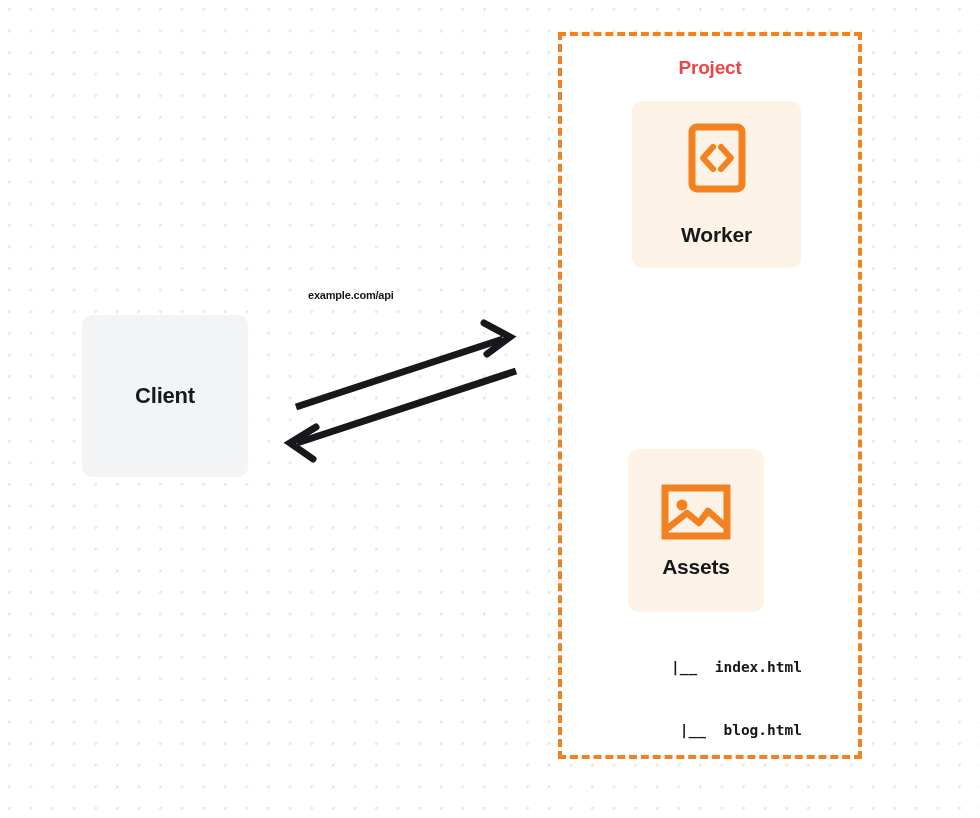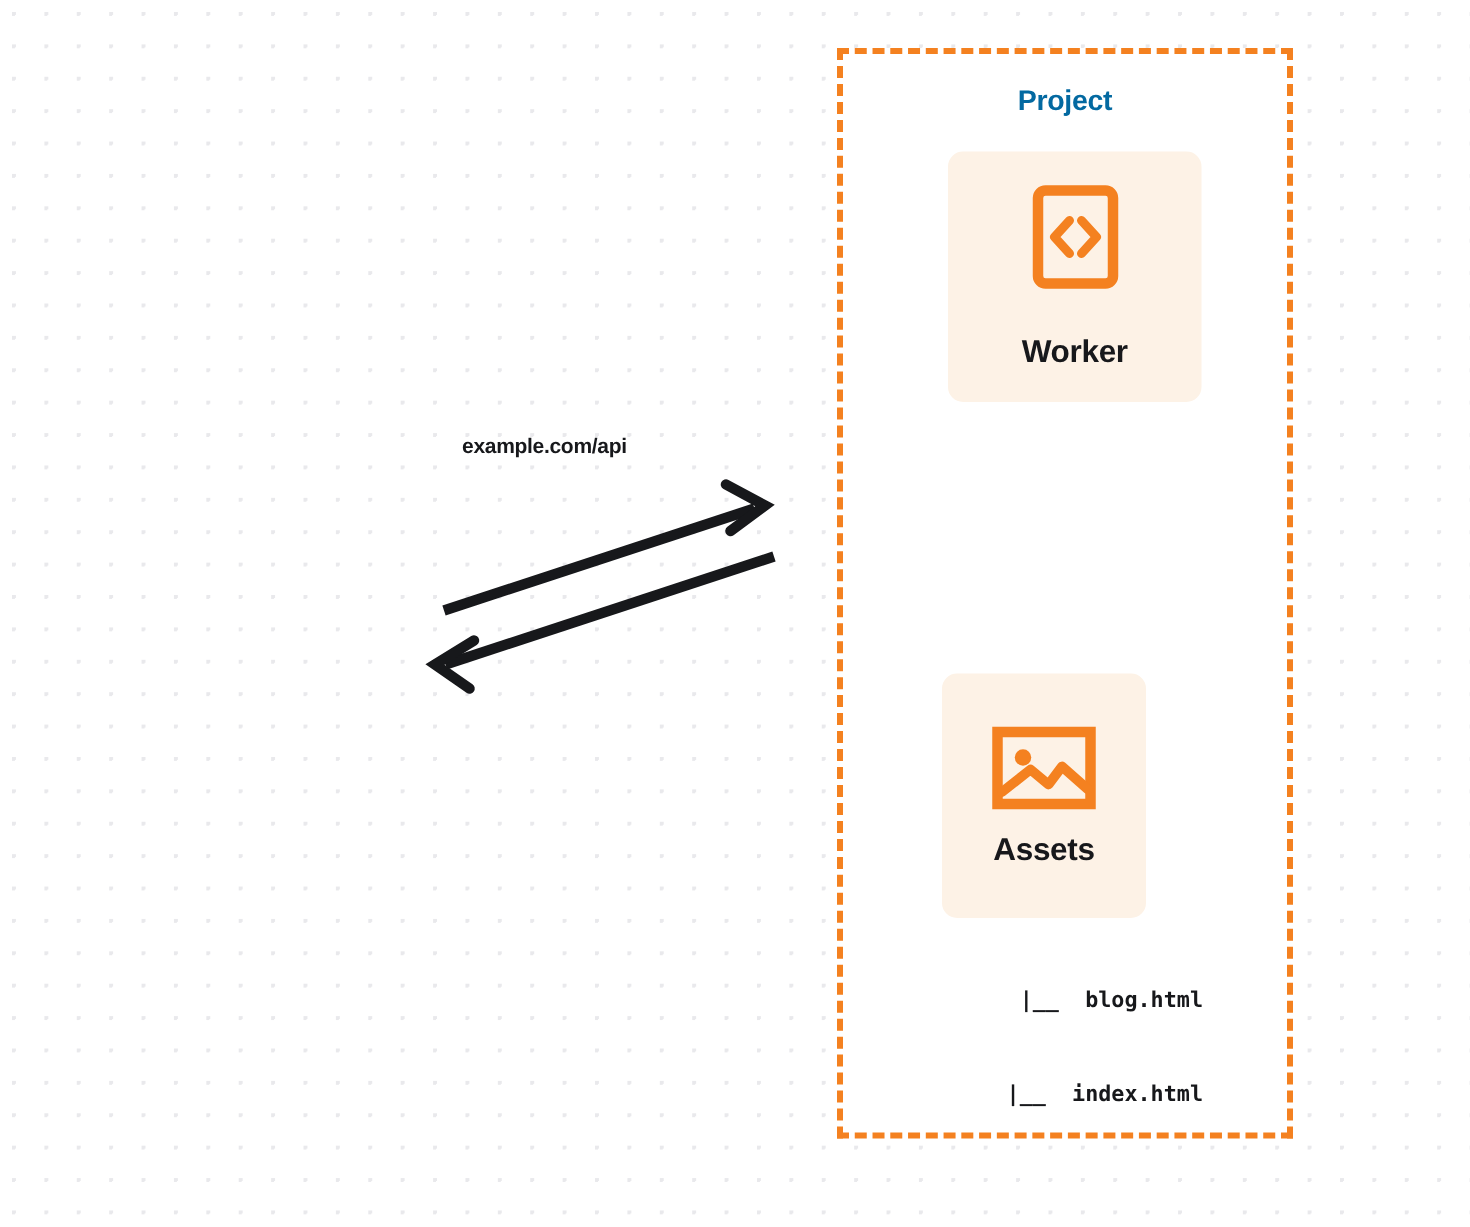--- a/index.html
+++ b/index.html
@@ -42,21 +42,21 @@
     font-weight: bold;
     color: #17181b;
     letter-spacing: -0.2px;
   }
 
   
   #request-label {
     position: absolute;
     left: 308px;
     top: 289px;
-    font-size: 14px;
+    font-size: 11px;
     font-weight: bold;
     color: #17181b;
     letter-spacing: -0.2px;
     white-space: nowrap;
   }
 
   
   #arrow-layer {
     position: absolute;
     left: 0;
@@ -78,21 +78,21 @@
   }
   #project-title {
     position: absolute;
     left: 50%;
     top: 32px;
     transform: translate(-50%, -50%);
     background: #ffffff;
     padding: 0 6px;
     font-size: 19px;
     font-weight: bold;
-    color: #0369a1;
+    color: #ef4444;
     letter-spacing: -0.2px;
     white-space: nowrap;
     z-index: 4;
   }
 
   
   .service-card {
     position: absolute;
     background: #fdf2e6;
     border-radius: 10px;
@@ -141,20 +141,23 @@
   }
   #assets-file-tree .tree-row {
     display: block;
   }
 </style>
 </head>
 <body>
 
 <div id="canvas">
 
+  <div id="client-node">
+    <span class="node-label">Client</span>
+  </div>
 
   <div id="request-label">example.com/api</div>
 
   <svg id="arrow-layer" viewBox="0 0 980 818" xmlns="http://www.w3.org/2000/svg">
 
     <g>
       <line x1="296" y1="407" x2="503" y2="339" stroke="#17181b" stroke-width="7" stroke-linecap="butt"></line>
       <polyline points="484,323 510,337 487,354" fill="none" stroke="#17181b" stroke-width="7" stroke-linecap="round" stroke-linejoin="miter"></polyline>
     </g>
 
@@ -184,18 +187,18 @@
       <svg width="70" height="58" viewBox="0 0 70 58" xmlns="http://www.w3.org/2000/svg">
         <rect x="4" y="5" width="62" height="48" fill="none" stroke="#f48120" stroke-width="7"></rect>
         <circle cx="21" cy="22" r="5.5" fill="#f48120"></circle>
         <polyline points="7,45 26,30 38,40 47,28 64,43" fill="none" stroke="#f48120" stroke-width="6.5" stroke-linecap="round" stroke-linejoin="round"></polyline>
       </svg>
     </span>
     <span class="card-label">Assets</span>
   </div>
 
   <div id="assets-file-tree">
+    <span class="tree-row">|__  index.html</span>
     <span class="tree-row">|__  blog.html</span>
-    <span class="tree-row">|__  index.html</span>
     
   </div>
 
 </div>
 
 </body></html>

